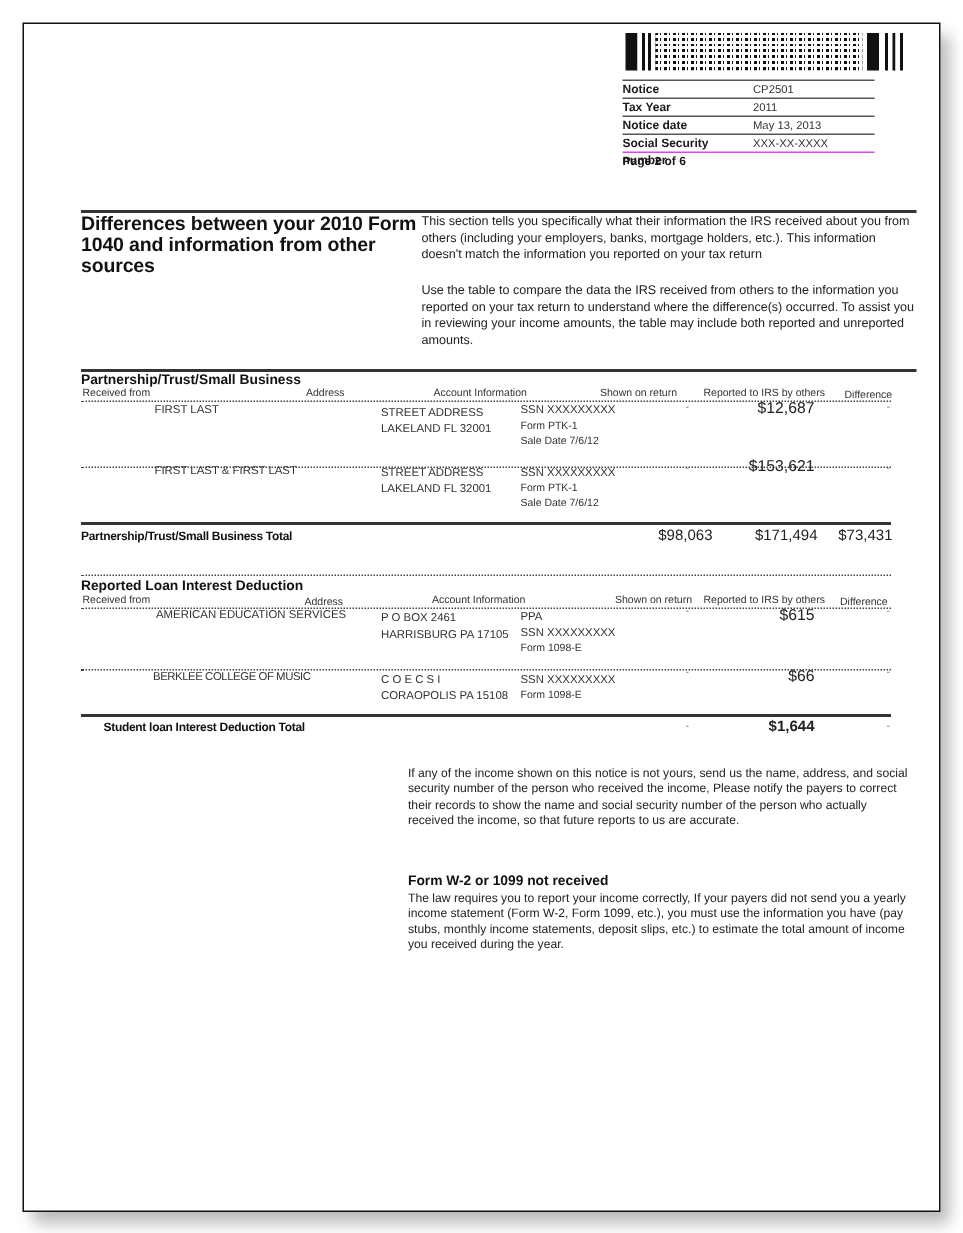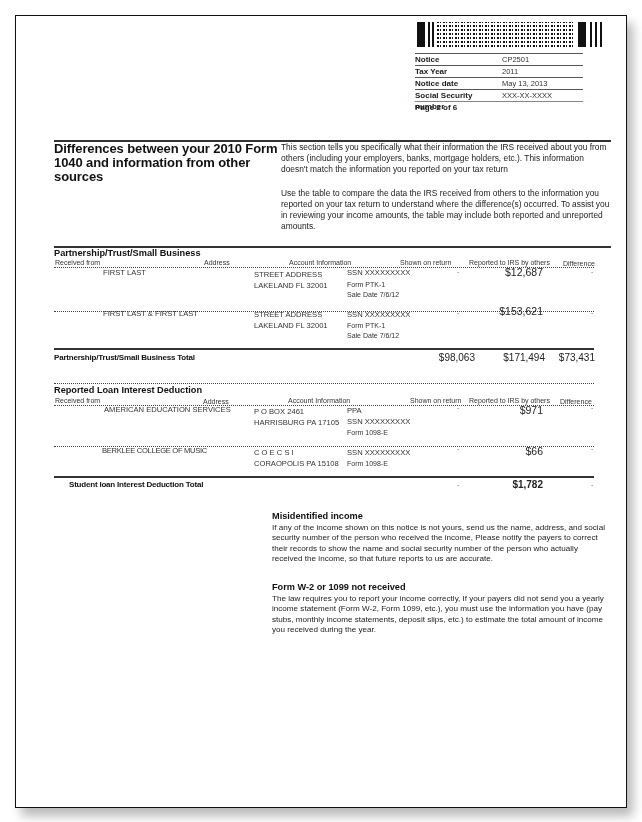--- a/index.html
+++ b/index.html
@@ -149,44 +149,43 @@
 <div class="dotted" style="top:405px;"></div>
 
 <div>
   <div class="cell" style="left:56px; top:404px;">AMERICAN EDUCATION SERVICES</div>
   <div class="cell" style="left:206px; top:406px;">P O BOX 2461</div>
   <div class="cell" style="left:206px; top:417px;">HARRISBURG PA 17105</div>
   <div class="cell" style="left:299px; top:405px;">PPA</div>
   <div class="cell" style="left:299px; top:416px;">SSN XXXXXXXXX</div>
   <div class="cell small" style="left:299px; top:427px;">Form 1098-E</div>
   <div class="dash" style="left:457px; top:404px;">-</div>
-  <div class="amt" style="left:500px; top:404px; width:43px;">$971</div>
+  <div class="amt" style="left:500px; top:404px; width:43px;">$615</div>
   <div class="dash" style="left:591px; top:404px;">-</div>
 </div>
 <div class="dotted" style="top:446px;"></div>
 
 <div>
   <div class="cell" style="left:54px; top:445px; letter-spacing:-0.3px;">BERKLEE COLLEGE OF MUSIC</div>
   <div class="cell" style="left:206px; top:447px;">C O E C S I</div>
   <div class="cell" style="left:206px; top:458px;">CORAOPOLIS PA 15108</div>
   <div class="cell" style="left:299px; top:447px;">SSN XXXXXXXXX</div>
   <div class="cell small" style="left:299px; top:458px;">Form 1098-E</div>
   <div class="dash" style="left:457px; top:445px;">-</div>
   <div class="amt" style="left:500px; top:445px; width:43px;">$66</div>
   <div class="dash" style="left:591px; top:445px;">-</div>
 </div>
 
 <div class="rule-thick" style="left:54px; top:476px; width:540px;"></div>
 <div>
   <div class="total-label" style="top:480px;margin-left:15px;">Student loan Interest Deduction Total</div>
   <div class="dash" style="left:457px; top:481px;">-</div>
-  <div class="total-amt bold" style="left:490px; top:479px; width:53px;">$1,782</div>
+  <div class="total-amt bold" style="left:490px; top:479px; width:53px;">$1,644</div>
   <div class="dash" style="left:591px; top:481px;">-</div>
 </div>
 
 <div class="info" style="top:511px;">
-  <h3>Misidentified income</h3>
   <p>If any of the income shown on this notice is not yours, send us the name, address, and social security number of the person who received the income, Please notify the payers to correct their records to show the name and social security number of the person who actually received the income, so that future reports to us are accurate.</p>
 </div>
 <div class="info" style="top:582px;">
   <h3>Form W-2 or 1099 not received</h3>
   <p>The law requires you to report your income correctly, If your payers did not send you a yearly income statement (Form W-2, Form 1099, etc.), you must use the information you have (pay stubs, monthly income statements, deposit slips, etc.) to estimate the total amount of income you received during the year.</p>
 </div>
 
 </body></html>

